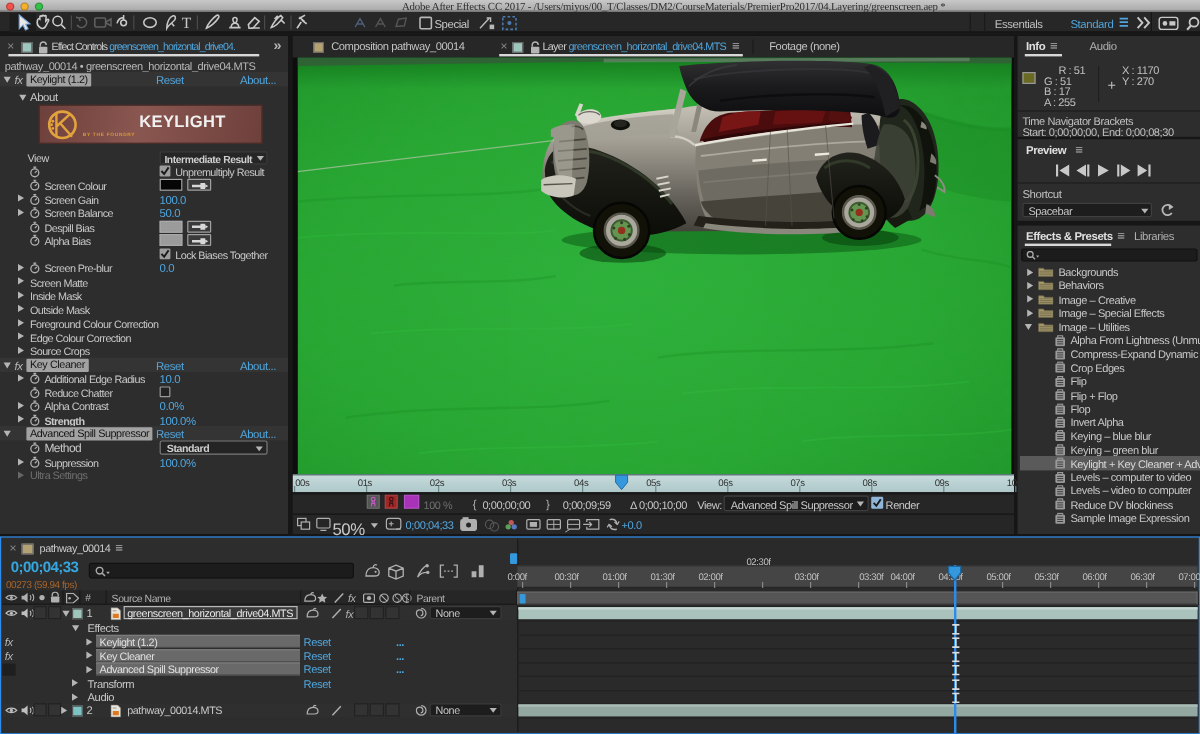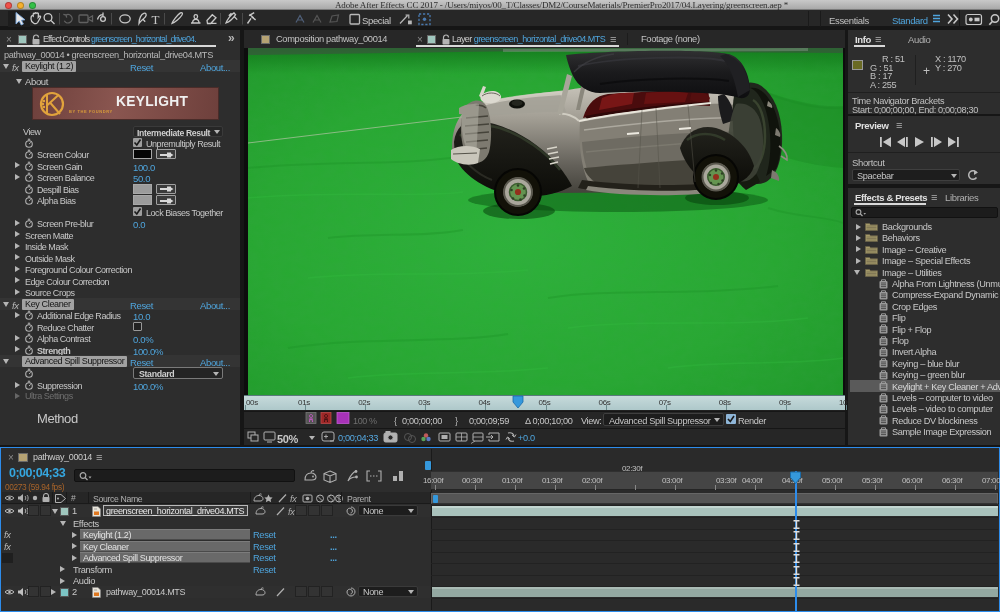--- a/index.html
+++ b/index.html
@@ -232,21 +232,21 @@
 <div style="position:absolute;left:133px;top:345.5px;font-size:9.5px;color:#4fa5dd;font-weight:normal;white-space:nowrap;">100.0%</div>
 <div style="position:absolute;left:0;top:355px;width:240px;height:12px;background:#343434;"></div>
 <div class="arrD" style="left:3px;top:358.5px;"></div>
 <div class="chipEC" style="left:22px;top:355.5px;">Advanced Spill Suppressor</div>
 <div style="position:absolute;left:130px;top:356.5px;font-size:9.5px;color:#4fa5dd;font-weight:normal;white-space:nowrap;">Reset</div>
 <div style="position:absolute;left:200px;top:356.5px;font-size:9.5px;color:#4fa5dd;font-weight:normal;white-space:nowrap;">About...</div>
 <svg class="ab" style="left:24px;top:367.5px" width="10" height="11" viewBox="0 0 10 11">
     <circle cx="5" cy="6" r="3.3" fill="none" stroke="#b0b0b0" stroke-width="1.1"></circle>
     <path d="M3.8 1.2 L6.2 1.2 M5 1.2 L5 2.7 M5 6 L6.8 4.4" stroke="#b0b0b0" stroke-width="1" fill="none"></path>
   </svg>
-<div style="position:absolute;left:37px;top:368.5px;font-size:13px;color:#c8c8c8;font-weight:normal;white-space:nowrap;letter-spacing:-0.45px;margin-top:42px;">Method</div>
+<div style="position:absolute;left:37px;top:368.5px;font-size:10px;color:#c8c8c8;font-weight:normal;white-space:nowrap;letter-spacing:-0.45px;">Method</div>
 <div style="position:absolute;left:133px;top:366.5px;width:90px;height:12px;background:#242424;border:1px solid #7a7a7a;border-radius:2px;"></div>
 <div style="position:absolute;left:139px;top:369px;font-size:8.8px;color:#d0d0d0;font-weight:bold;white-space:nowrap;">Standard</div>
 <div class="caret" style="left:213px;top:371.5px;"></div>
 <div class="arrR" style="left:15px;top:381.5px;"></div>
 <svg class="ab" style="left:24px;top:380px" width="10" height="11" viewBox="0 0 10 11">
     <circle cx="5" cy="6" r="3.3" fill="none" stroke="#b0b0b0" stroke-width="1.1"></circle>
     <path d="M3.8 1.2 L6.2 1.2 M5 1.2 L5 2.7 M5 6 L6.8 4.4" stroke="#b0b0b0" stroke-width="1" fill="none"></path>
   </svg>
 <div style="position:absolute;left:37px;top:381px;font-size:9px;color:#c8c8c8;font-weight:normal;white-space:nowrap;letter-spacing:-0.45px;">Suppression</div>
 <div style="position:absolute;left:133px;top:381px;font-size:9.5px;color:#4fa5dd;font-weight:normal;white-space:nowrap;">100.0%</div>
@@ -506,21 +506,21 @@
 <rect x="210" y="3" width="11" height="8" rx="1"></rect>
       <path d="M210 7 L221 7 M215.5 3 L215.5 11" stroke-width="0.8"></path>
 <rect x="227" y="3" width="10" height="8" rx="1"></rect>
       <path d="M229 11 L225 13.5 M227 7 L237 7" stroke-width="0.8"></path>
 <path d="M243 5 L243 3 L253 3 L253 11 L243 11 L243 9"></path>
       <path d="M240 7 L247 7 M245 5 L247 7 L245 9"></path>
 <path d="M262 3 C266 2 268 4 268 7 M268 11 C264 12 262 10 262 7" stroke-width="1.2"></path>
       <path d="M266 5 L268.5 7 L270 4.5 M264 9 L261.5 7 L260 9.5" stroke-width="1" fill="none"></path>
 </g>
 </svg>
-<div style="position:absolute;left:277px;top:432.5px;font-size:11px;color:#c8c8c8;font-weight:bold;white-space:nowrap;text-align:right;">50%</div>
+<div style="position:absolute;left:277px;top:432.5px;font-size:14px;color:#c8c8c8;font-weight:normal;white-space:nowrap;text-align:right;">50%</div>
 <div class="caret" style="left:309px;top:435.5px;"></div>
 <div style="position:absolute;left:338px;top:432.5px;font-size:9.2px;color:#55a8e0;font-weight:normal;white-space:nowrap;">0;00;04;33</div>
 <div style="position:absolute;left:518px;top:432.5px;font-size:9.2px;color:#4fa5dd;font-weight:normal;white-space:nowrap;">+0.0</div>
 <div style="position:absolute;left:848px;top:30px;width:152px;height:84px;background:#2d2d2d;"></div>
 <div style="position:absolute;left:855px;top:34px;font-size:9.5px;color:#e0e0e0;font-weight:bold;white-space:nowrap;">Info</div>
 <div style="position:absolute;left:875px;top:33px;font-size:11px;color:#b0b0b0;font-weight:normal;white-space:nowrap;">≡</div>
 <div style="position:absolute;left:908px;top:34px;font-size:9.5px;color:#b0b0b0;font-weight:normal;white-space:nowrap;">Audio</div>
 <div style="position:absolute;left:854px;top:45px;width:31px;height:1.5px;background:#d8d8d8;"></div>
 <div style="position:absolute;left:852px;top:60px;width:11px;height:10px;background:#6a6a24;border:1px solid #999;"></div>
 <div style="position:absolute;left:870px;top:54px;font-size:9.2px;color:#c0c0c0;font-weight:normal;white-space:nowrap;margin-left:12px;">R :  51</div>
@@ -839,21 +839,21 @@
 <svg class="ab" style="left:346px;top:586.5px" width="10" height="10" viewBox="0 0 10 10">
     <path d="M5 1 C7.2 1 9 2.8 9 5 C9 7.2 7.2 9 5 9 C2.8 9 1 7.2 1 5 C1 3.4 2.2 2.2 3.8 2.2 C5.4 2.2 6.4 3.4 6.4 5 C6.4 6.2 5.6 7 4.6 7" fill="none" stroke="#b0b0b0" stroke-width="1"></path>
   </svg>
 <div style="position:absolute;left:358px;top:586px;width:60px;height:11px;background:#1d1d1d;border:1px solid #3a3a3a;border-radius:2px;"></div>
 <div style="position:absolute;left:363px;top:587px;font-size:9px;color:#c8c8c8;font-weight:normal;white-space:nowrap;">None</div>
 <div class="caret" style="left:408px;top:590px;"></div>
 <div style="position:absolute;left:431px;top:449px;width:567px;height:161px;background:#2a2a2a;"></div>
 <div style="position:absolute;left:431px;top:449px;width:1px;height:161px;background:#1a1a1a;"></div>
 <div style="position:absolute;left:425px;top:461px;width:6px;height:9px;background:#3598dc;border-radius:1px;"></div>
 <div style="position:absolute;left:431px;top:471px;width:567px;height:19px;background:#454545;border-top:1px solid #303030;border-bottom:1px solid #252525;"></div>
-<div style="position:absolute;left:423.0px;top:476px;font-size:8px;color:#c0c0c0;font-weight:normal;white-space:nowrap;">16:00f</div>
+<div style="position:absolute;left:423.0px;top:476px;font-size:8px;color:#c0c0c0;font-weight:normal;white-space:nowrap;">0:00f</div>
 <div style="position:absolute;left:435px;top:485px;width:1px;height:5px;background:#888;"></div>
 <div style="position:absolute;left:462.0px;top:476px;font-size:8px;color:#c0c0c0;font-weight:normal;white-space:nowrap;">00:30f</div>
 <div style="position:absolute;left:475px;top:485px;width:1px;height:5px;background:#888;"></div>
 <div style="position:absolute;left:502.0px;top:476px;font-size:8px;color:#c0c0c0;font-weight:normal;white-space:nowrap;">01:00f</div>
 <div style="position:absolute;left:515px;top:485px;width:1px;height:5px;background:#888;"></div>
 <div style="position:absolute;left:542.0px;top:476px;font-size:8px;color:#c0c0c0;font-weight:normal;white-space:nowrap;">01:30f</div>
 <div style="position:absolute;left:555px;top:485px;width:1px;height:5px;background:#888;"></div>
 <div style="position:absolute;left:582.0px;top:476px;font-size:8px;color:#c0c0c0;font-weight:normal;white-space:nowrap;">02:00f</div>
 <div style="position:absolute;left:595px;top:485px;width:1px;height:5px;background:#888;"></div>
 <div style="position:absolute;left:622.0px;top:464px;font-size:8px;color:#c0c0c0;font-weight:normal;white-space:nowrap;">02:30f</div>

